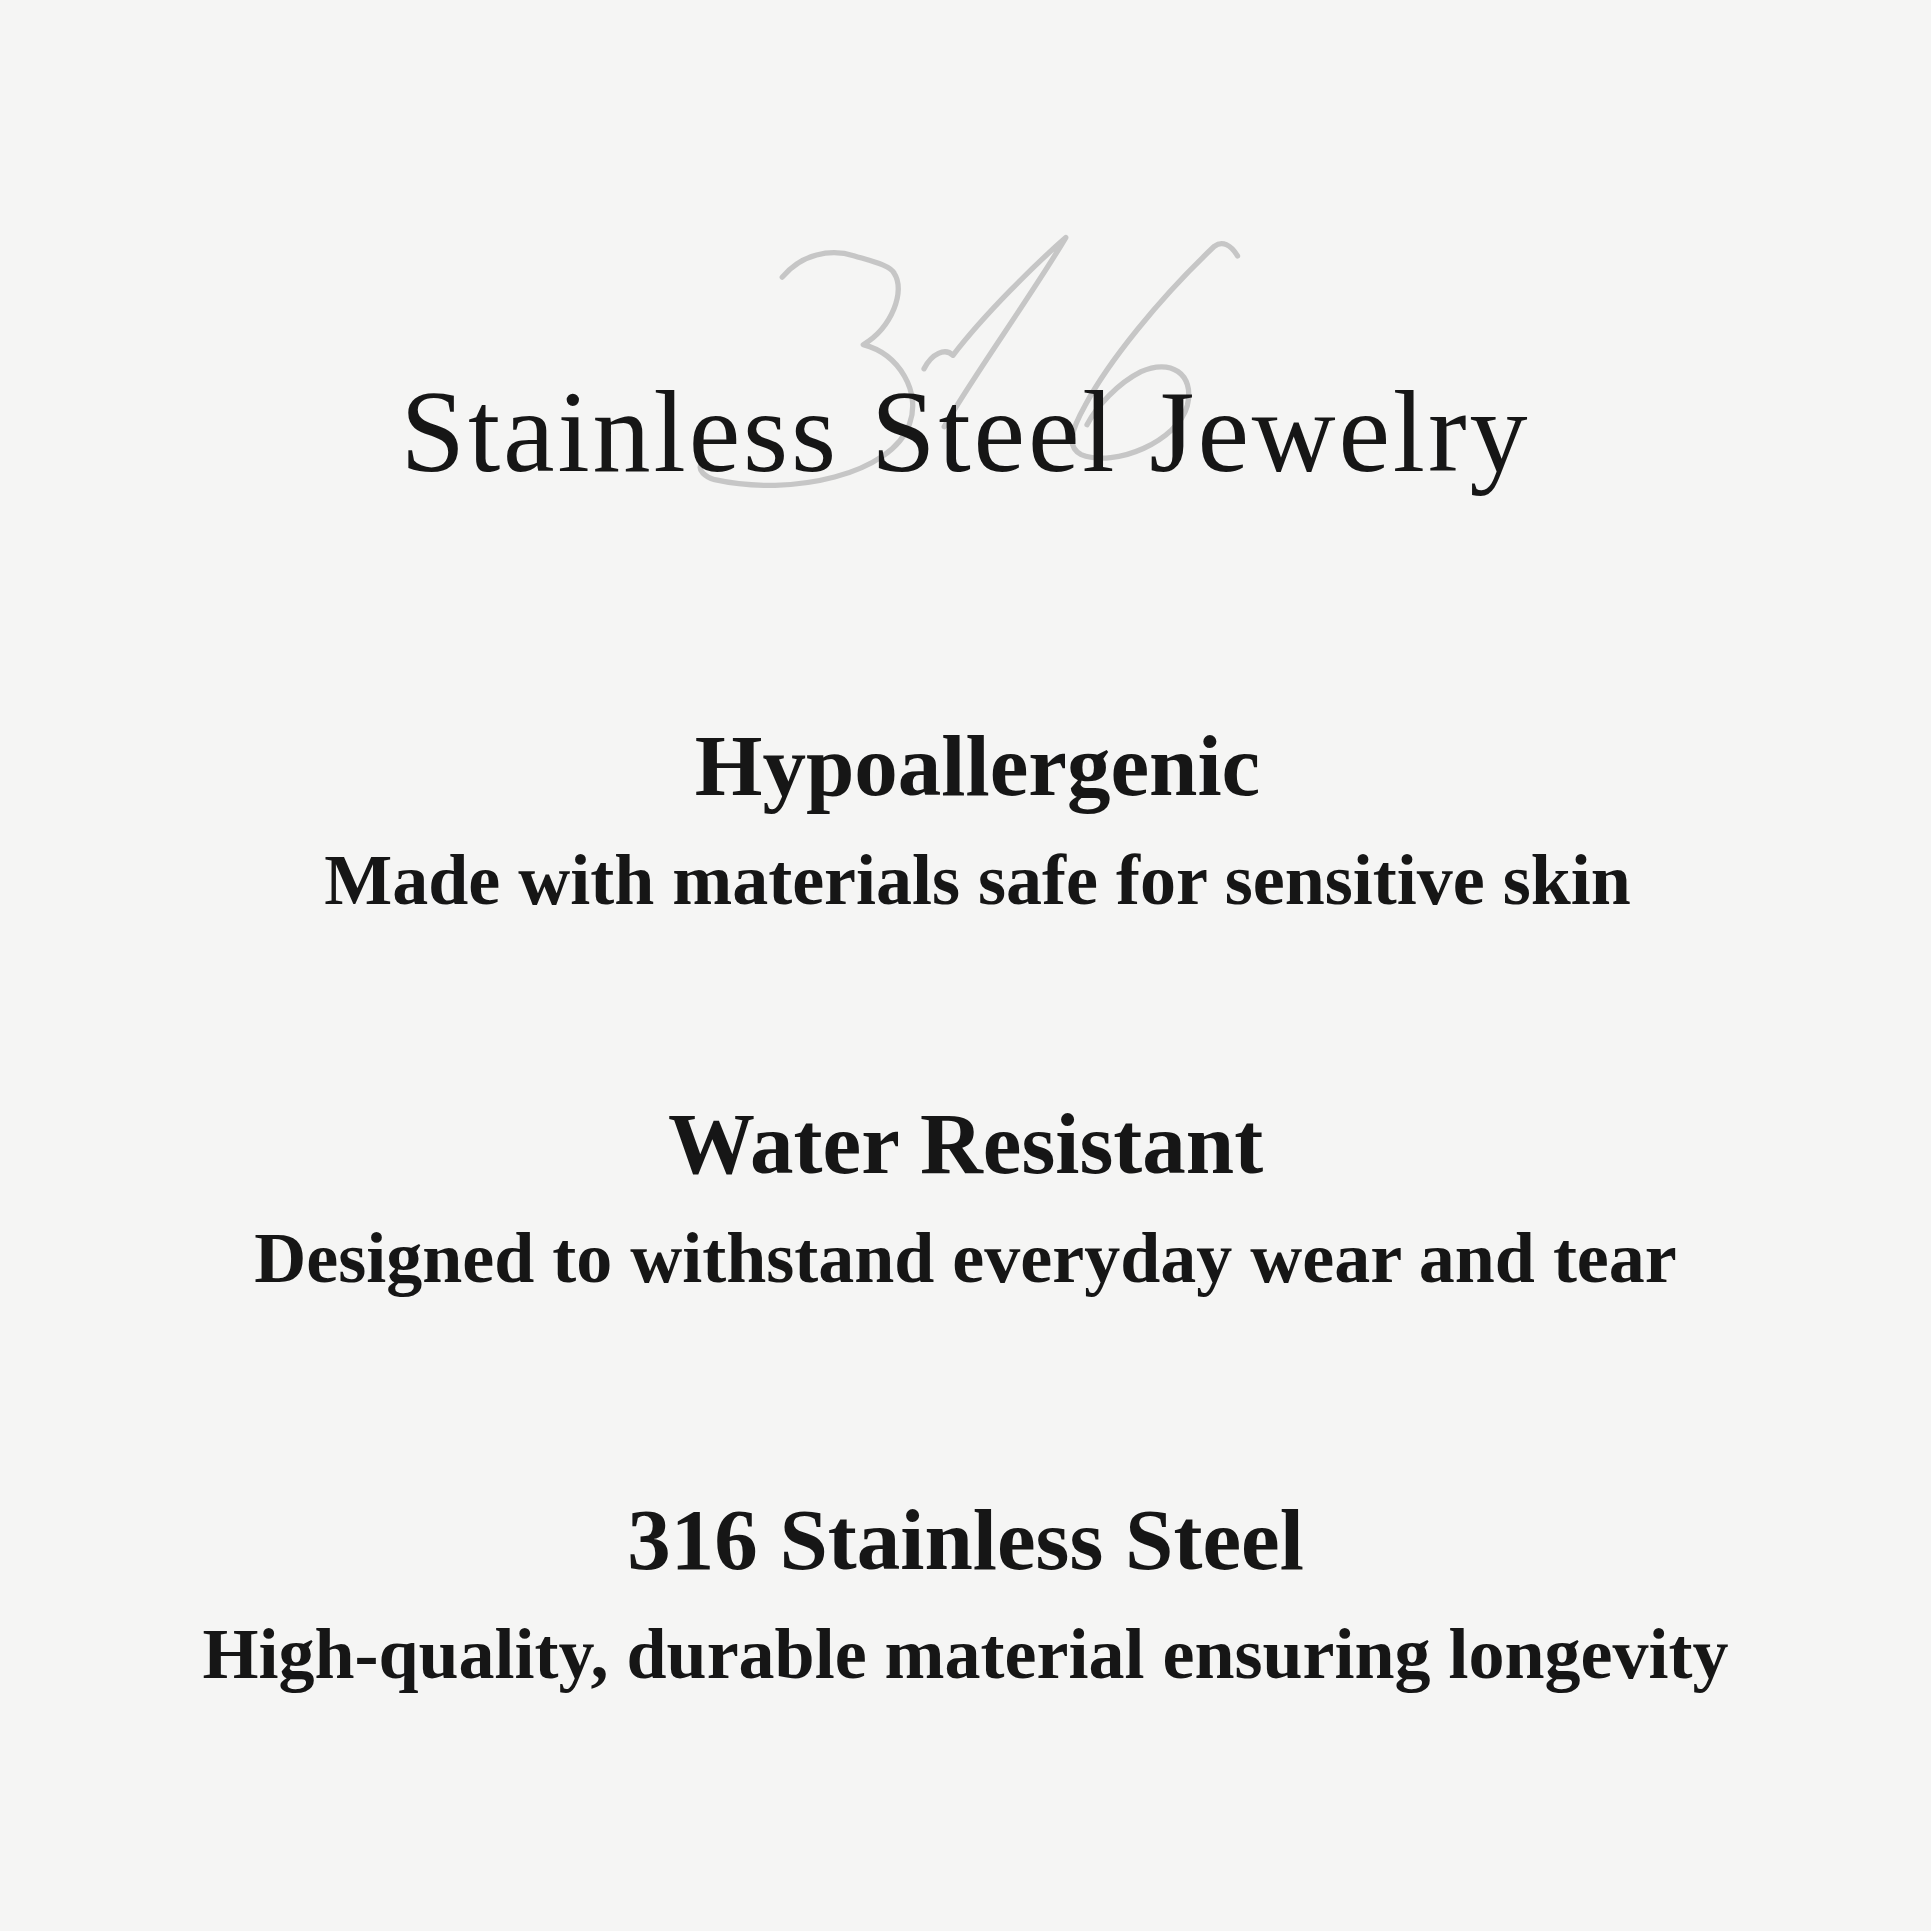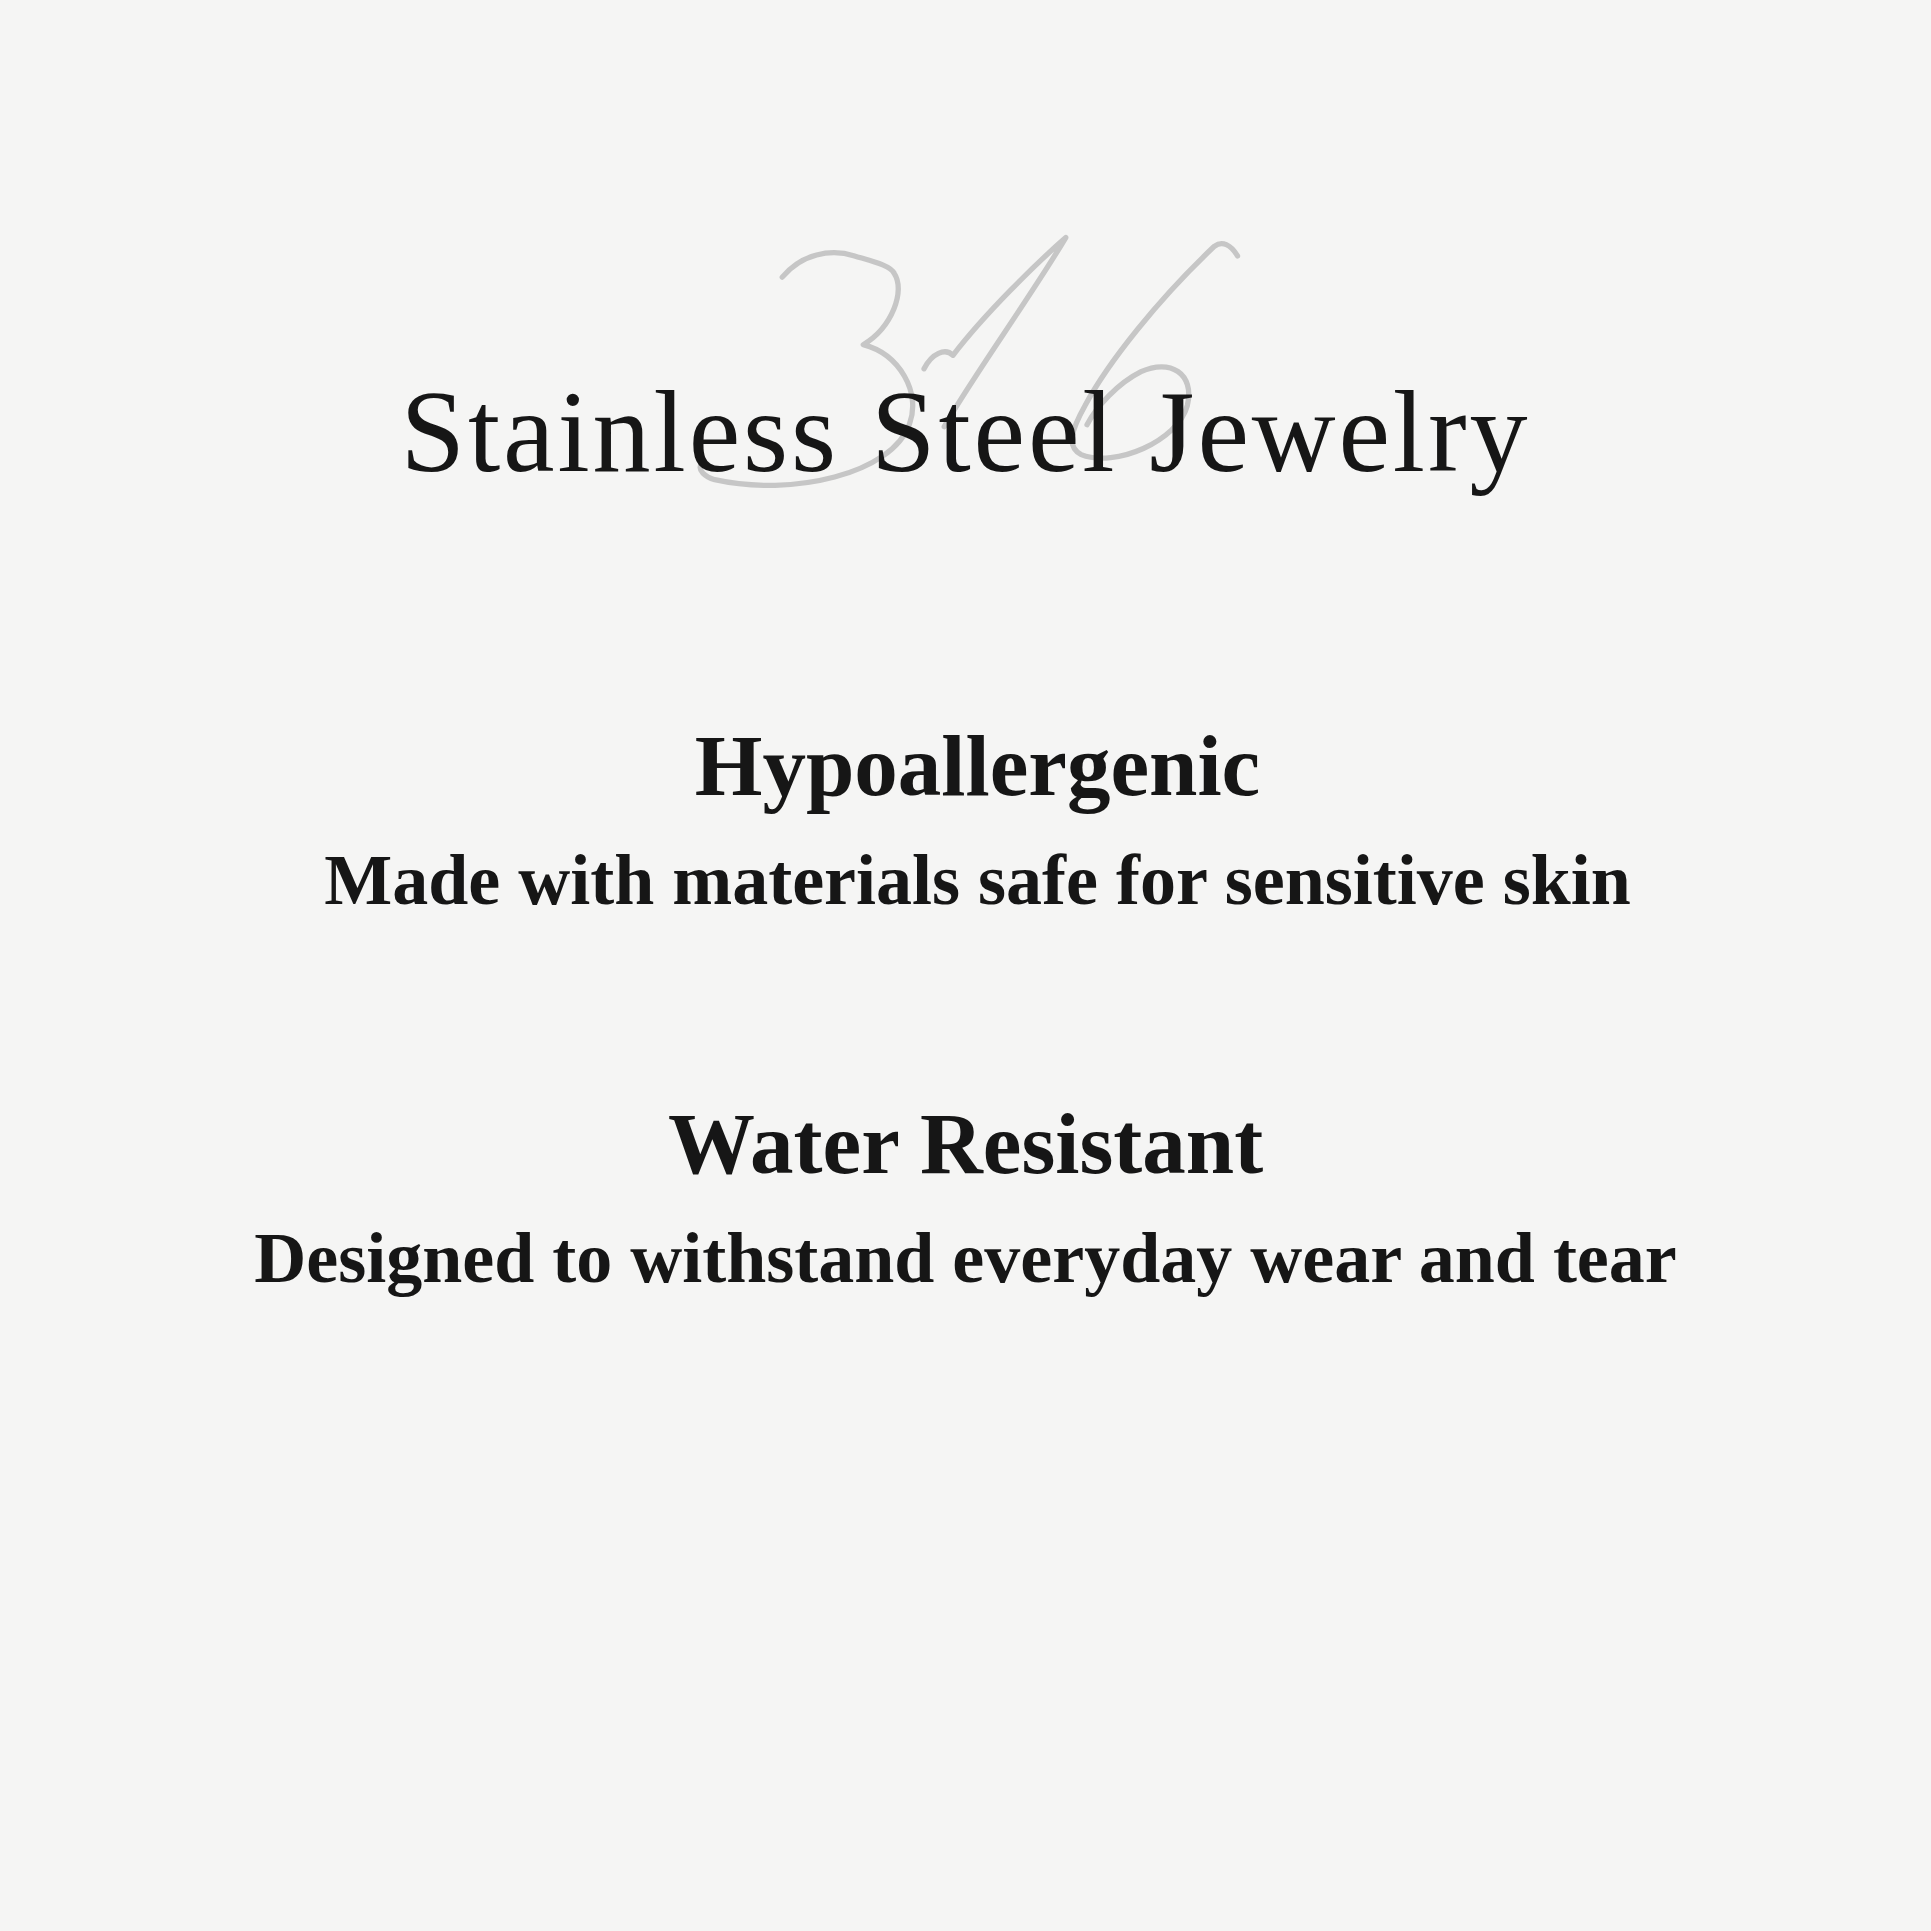--- a/index.html
+++ b/index.html
@@ -92,15 +92,19 @@
   <section class="feature f1">
     <h2>Hypoallergenic</h2>
     <p>Made with materials safe for sensitive skin</p>
   </section>
 
   <section class="feature f2">
     <h2>Water Resistant</h2>
     <p>Designed to withstand everyday wear and tear</p>
   </section>
 
+  <section class="feature f3">
+    <h2>316 Stainless Steel</h2>
+    <p>High-quality, durable material ensuring longevity</p>
+  </section>
 
 </div>
 
 
 </body></html>

